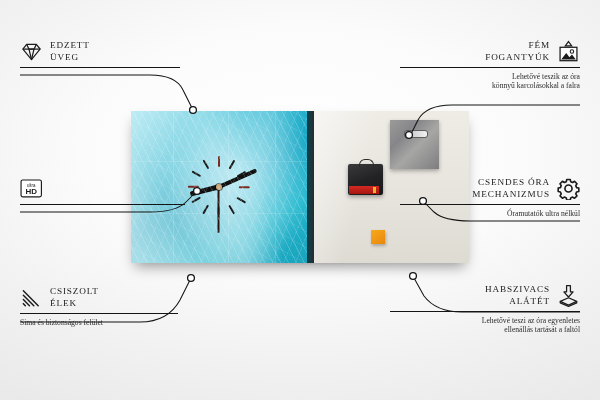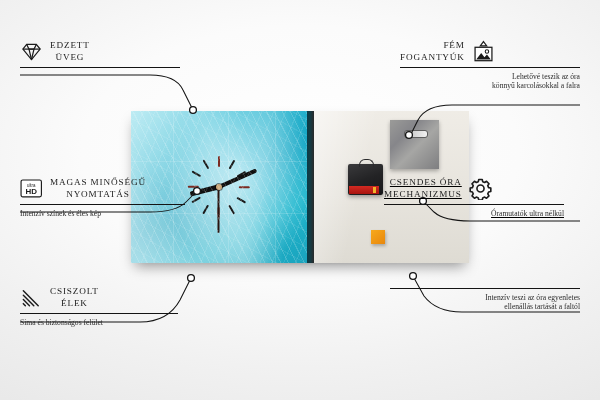--- a/index.html
+++ b/index.html
@@ -79,23 +79,23 @@
   #foam{position:absolute;left:57px;top:119px;width:14px;height:14px;
     background:linear-gradient(140deg,#f7a91c,#e8870c);box-shadow:1px 2px 3px rgba(0,0,0,.25);}
   #floorshadow{
     position:absolute;left:133px;top:258px;width:338px;height:14px;
     background:radial-gradient(ellipse 50% 50% at 50% 0%, rgba(0,0,0,.30) 0%, rgba(0,0,0,0) 75%);
     filter:blur(2px);
   }
   
   .feature{position:absolute;}
   .fhead{display:flex;align-items:center;gap:7px;}
-  .fhead.right{flex-direction:row;}
+  .fhead.right{flex-direction:row;justify-content:flex-end;}
   .ftitle{font-size:9.2px;letter-spacing:.85px;color:#1d1d1d;line-height:11.5px;
-          font-family:"Liberation Serif",serif;text-transform:uppercase;white-space:nowrap;text-align:center;}
+          font-family:"Liberation Serif",serif;text-transform:uppercase;white-space:nowrap;}
   .ftitle.r{text-align:right;}
   .rule{height:1px;background:#141414;margin-top:4px;}
   .fdesc{font-size:7.6px;line-height:9.6px;color:#2b2b2b;margin-top:3.5px;white-space:nowrap;
          font-family:"Liberation Serif",serif;}
   .fdesc.r{text-align:right;}
   .ico{width:23px;height:23px;flex:0 0 23px;display:block;}
   .ico svg{display:block;width:100%;height:100%;}
   #wires{position:absolute;left:0;top:0;width:600px;height:400px;pointer-events:none;}
 </style>
 </head>
@@ -210,29 +210,22 @@
 
   <div class="feature" style="left:20px;top:177px;width:185px;">
     <div class="fhead">
       <span class="ico">
         <svg viewBox="0 0 26 24">
           <rect x="1.2" y="2.4" width="23" height="19" rx="2" fill="#fff" stroke="#1b1b1b" stroke-width="1.3"></rect>
           <text x="12.7" y="10" font-family="Liberation Sans, sans-serif" font-size="5" text-anchor="middle" fill="#1b1b1b">ultra</text>
           <text x="12.7" y="18.6" font-family="Liberation Sans, sans-serif" font-size="9" font-weight="bold" text-anchor="middle" fill="#1b1b1b">HD</text>
         </svg>
       </span>
-      <span class="ftitle">
-        <span>MAGAS MINŐSÉGŰ</span><br>
-        <span>NYOMTATÁS</span>
-      </span>
     </div>
     <div class="rule" style="width:165px;"></div>
-    <div class="fdesc">
-      <span>Intenzív színek és éles kép</span>
-    </div>
   </div>
 
   <div class="feature" style="left:20px;top:286px;width:175px;">
     <div class="fhead">
       <span class="ico">
         <svg viewBox="0 0 24 24">
             <g stroke="#1b1b1b" stroke-width="1.5" stroke-linecap="round">
           <path d="M3.5 5 L19 20.6"></path>
               <path d="M3.5 9.6 L14.4 20.6"></path>
           <path d="M3.5 14.2 L9.9 20.6"></path>
@@ -266,40 +259,55 @@
         </svg>
       </span>
     </div>
     <div class="rule" style="width:180px;margin-left:0;"></div>
     <div class="fdesc r">
       <span>Lehetővé teszik az óra</span><br>
       <span>könnyű karcolásokkal a falra</span>
     </div>
   </div>
 
-  <div class="feature" style="left:384px;top:177px;width:180px;text-decoration:underline;">
+  <div class="feature" style="left:400px;top:177px;width:180px;">
     <div class="fhead right">
       <span class="ftitle r">
         <span>CSENDES ÓRA</span><br>
         <span>MECHANIZMUS</span>
       </span>
       <span class="ico">
         <svg viewBox="0 0 24 24">
           <path fill="none" stroke="#1b1b1b" stroke-width="1.7" stroke-linejoin="round" d="M10.2 2.6h3.6l.5 2.3 2 .85 2-1.25 2.55 2.55-1.25 2 .85 2 2.3.5v3.6l-2.3.5-.85 2 1.25 2-2.55 2.55-2-1.25-2 .85-.5 2.3h-3.6l-.5-2.3-2-.85-2 1.25-2.55-2.55 1.25-2-.85-2-2.3-.5v-3.6l2.3-.5.85-2-1.25-2 2.55-2.55 2 1.25 2-.85z"></path>
           <circle cx="12" cy="12" r="3.7" fill="none" stroke="#1b1b1b" stroke-width="1.7"></circle>
         </svg>
       </span>
     </div>
     <div class="rule" style="width:180px;"></div>
     <div class="fdesc r">
       <span>Óramutatók ultra nélkül</span>
     </div>
   </div>
 
   <div class="feature" style="left:390px;top:284px;width:190px;">
+    <div class="fhead right">
+      <span class="ftitle r">
+        <span>HABSZIVACS</span><br>
+        <span>ALÁTÉT</span>
+      </span>
+      <span class="ico">
+        <svg viewBox="0 0 24 24">
+            <g fill="none" stroke="#1b1b1b" stroke-width="1.3" stroke-linejoin="round">
+          <path d="M10 1.8h4v6.4h2.8L12 13.6 7.2 8.2H10z"></path>
+          <path d="M12 14.4 3.4 18.2 12 22l8.6-3.8z"></path>
+          <path d="M3.4 18.2v1.5L12 23.4l8.6-3.7v-1.5"></path>
+            </g>
+          </svg>
+      </span>
+    </div>
     <div class="rule" style="width:190px;"></div>
     <div class="fdesc r">
-      <span>Intenzív teszi az óra egyenletes</span><br>
+      <span>Lehetővé teszi az óra egyenletes</span><br>
       <span>ellenállás tartását a faltól</span>
     </div>
   </div>
 
 </div>
 
 </body></html>

